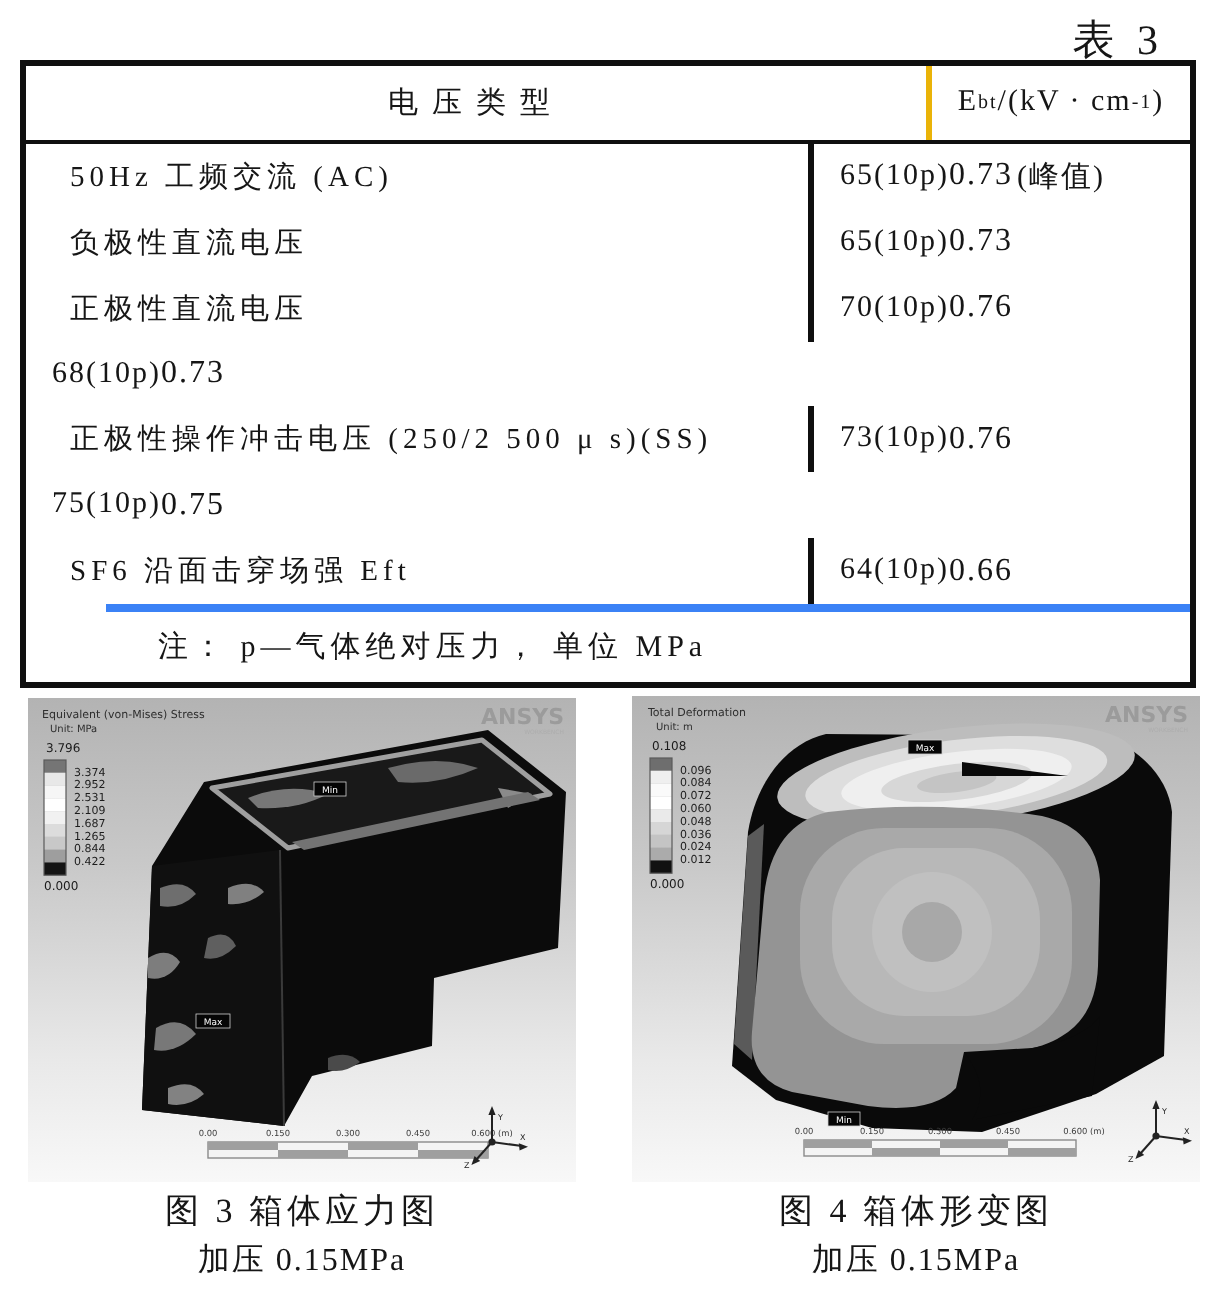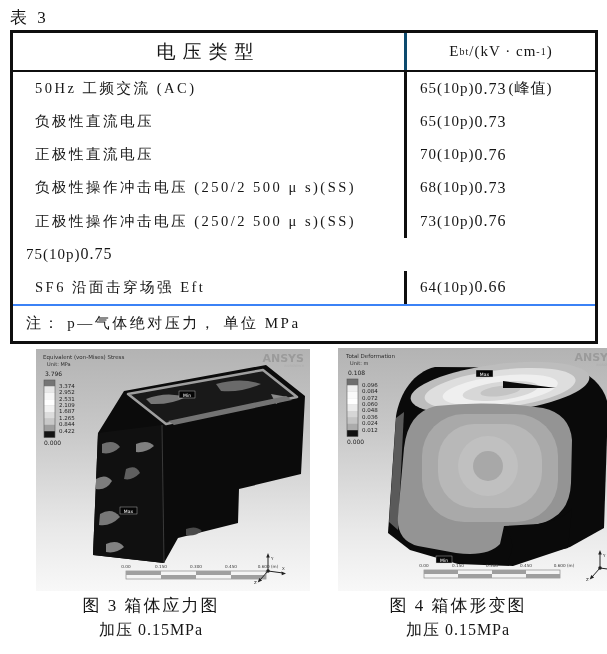--- a/index.html
+++ b/index.html
@@ -1,38 +1,38 @@
 <!DOCTYPE html>
 <html><head>
 <meta charset="utf-8">
 <style>
   html,body{margin:0;padding:0;background:#ffffff;}
   .page{position:relative;width:607px;height:654px;background:#ffffff;overflow:hidden;
         font-family:"Liberation Serif",serif;color:#161616;}
-  .table-title{position:absolute;top:6px;left:10px;width:572px;text-align:left;
-               font-size:17px;letter-spacing:3px;}
+  .table-title{position:absolute;top:6px;left:10px;width:572px;text-align:right;
+               font-size:21px;letter-spacing:3px;}
   
   .vtable{position:absolute;left:10px;top:30px;width:588px;height:314px;
           border:3px solid #0f0f0f;box-sizing:border-box;display:flex;flex-direction:column;}
   .thead{display:flex;height:37px;border-bottom:2px solid #0f0f0f;flex:0 0 auto;}
-  .hcol1{width:394px;border-right:3px solid #0c4a6e;box-sizing:border-box;display:flex;
-         align-items:center;justify-content:center;font-size:19px;letter-spacing:7px;}
+  .hcol1{width:453px;border-right:3px solid #eab308;box-sizing:border-box;display:flex;
+         align-items:center;justify-content:center;font-size:15px;letter-spacing:7px;}
   .hcol2{flex:1;display:flex;align-items:center;justify-content:center;font-size:15px;letter-spacing:1px;}
   .hcol2 sub{font-size:10px;}
   .hcol2 sup{font-size:10px;}
   .tbody{flex:1 1 auto;display:flex;flex-direction:column;}
   .trow{flex:1;display:flex;}
   .cell-type{width:394px;border-right:3px solid #0f0f0f;box-sizing:border-box;display:flex;
              align-items:center;padding-left:22px;font-size:14.5px;letter-spacing:2.5px;}
   .cell-val{flex:1;display:flex;align-items:center;padding-left:13px;font-size:15px;letter-spacing:1px;text-align:right;}
   .cell-val sup{font-size:16px;margin-right:2px;}
-  .tnote{flex:0 0 auto;height:35px;border-top:2px solid #3b82f6;display:flex;align-items:center;
-         padding-left:13px;font-size:15px;letter-spacing:2.5px;}
+  .tnote{flex:0 0 auto;height:35px;border-top:4px solid #3b82f6;display:flex;align-items:center;
+         padding-left:26px;font-size:15px;letter-spacing:2.5px;margin-left:40px;}
   
-  .fig{position:absolute;margin-left:22px;}
+  .fig{position:absolute;}
   .fig3{left:14px;top:349px;width:274px;height:242px;}
   .fig4{left:316px;top:348px;width:284px;height:243px;}
   .fig svg{display:block;}
   .cap{position:absolute;text-align:center;letter-spacing:2px;}
   .cap-l1{font-size:17px;}
   .cap-l2{font-size:16px;letter-spacing:1px;}
   .cap3-1{left:14px;top:594px;width:274px;}
   .cap3-2{left:14px;top:620px;width:274px;}
   .cap4-1{left:316px;top:594px;width:284px;}
   .cap4-2{left:316px;top:620px;width:284px;}
@@ -73,21 +73,20 @@
           </div>
       </div>
       <div class="trow">
         <div class="cell-type">正极性直流电压</div>
         <div class="cell-val">
             <span>70(10p)</span>
             <sup>0.76</sup>
           </div>
       </div>
       <div class="trow">
-        <div class="cell-type">负极性操作冲击电压 (250/2 500 μ s)(SS)</div>
         <div class="cell-val">
             <span>68(10p)</span>
             <sup>0.73</sup>
           </div>
       </div>
       <div class="trow">
         <div class="cell-type">正极性操作冲击电压 (250/2 500 μ s)(SS)</div>
         <div class="cell-val">
             <span>73(10p)</span>
             <sup>0.76</sup>

